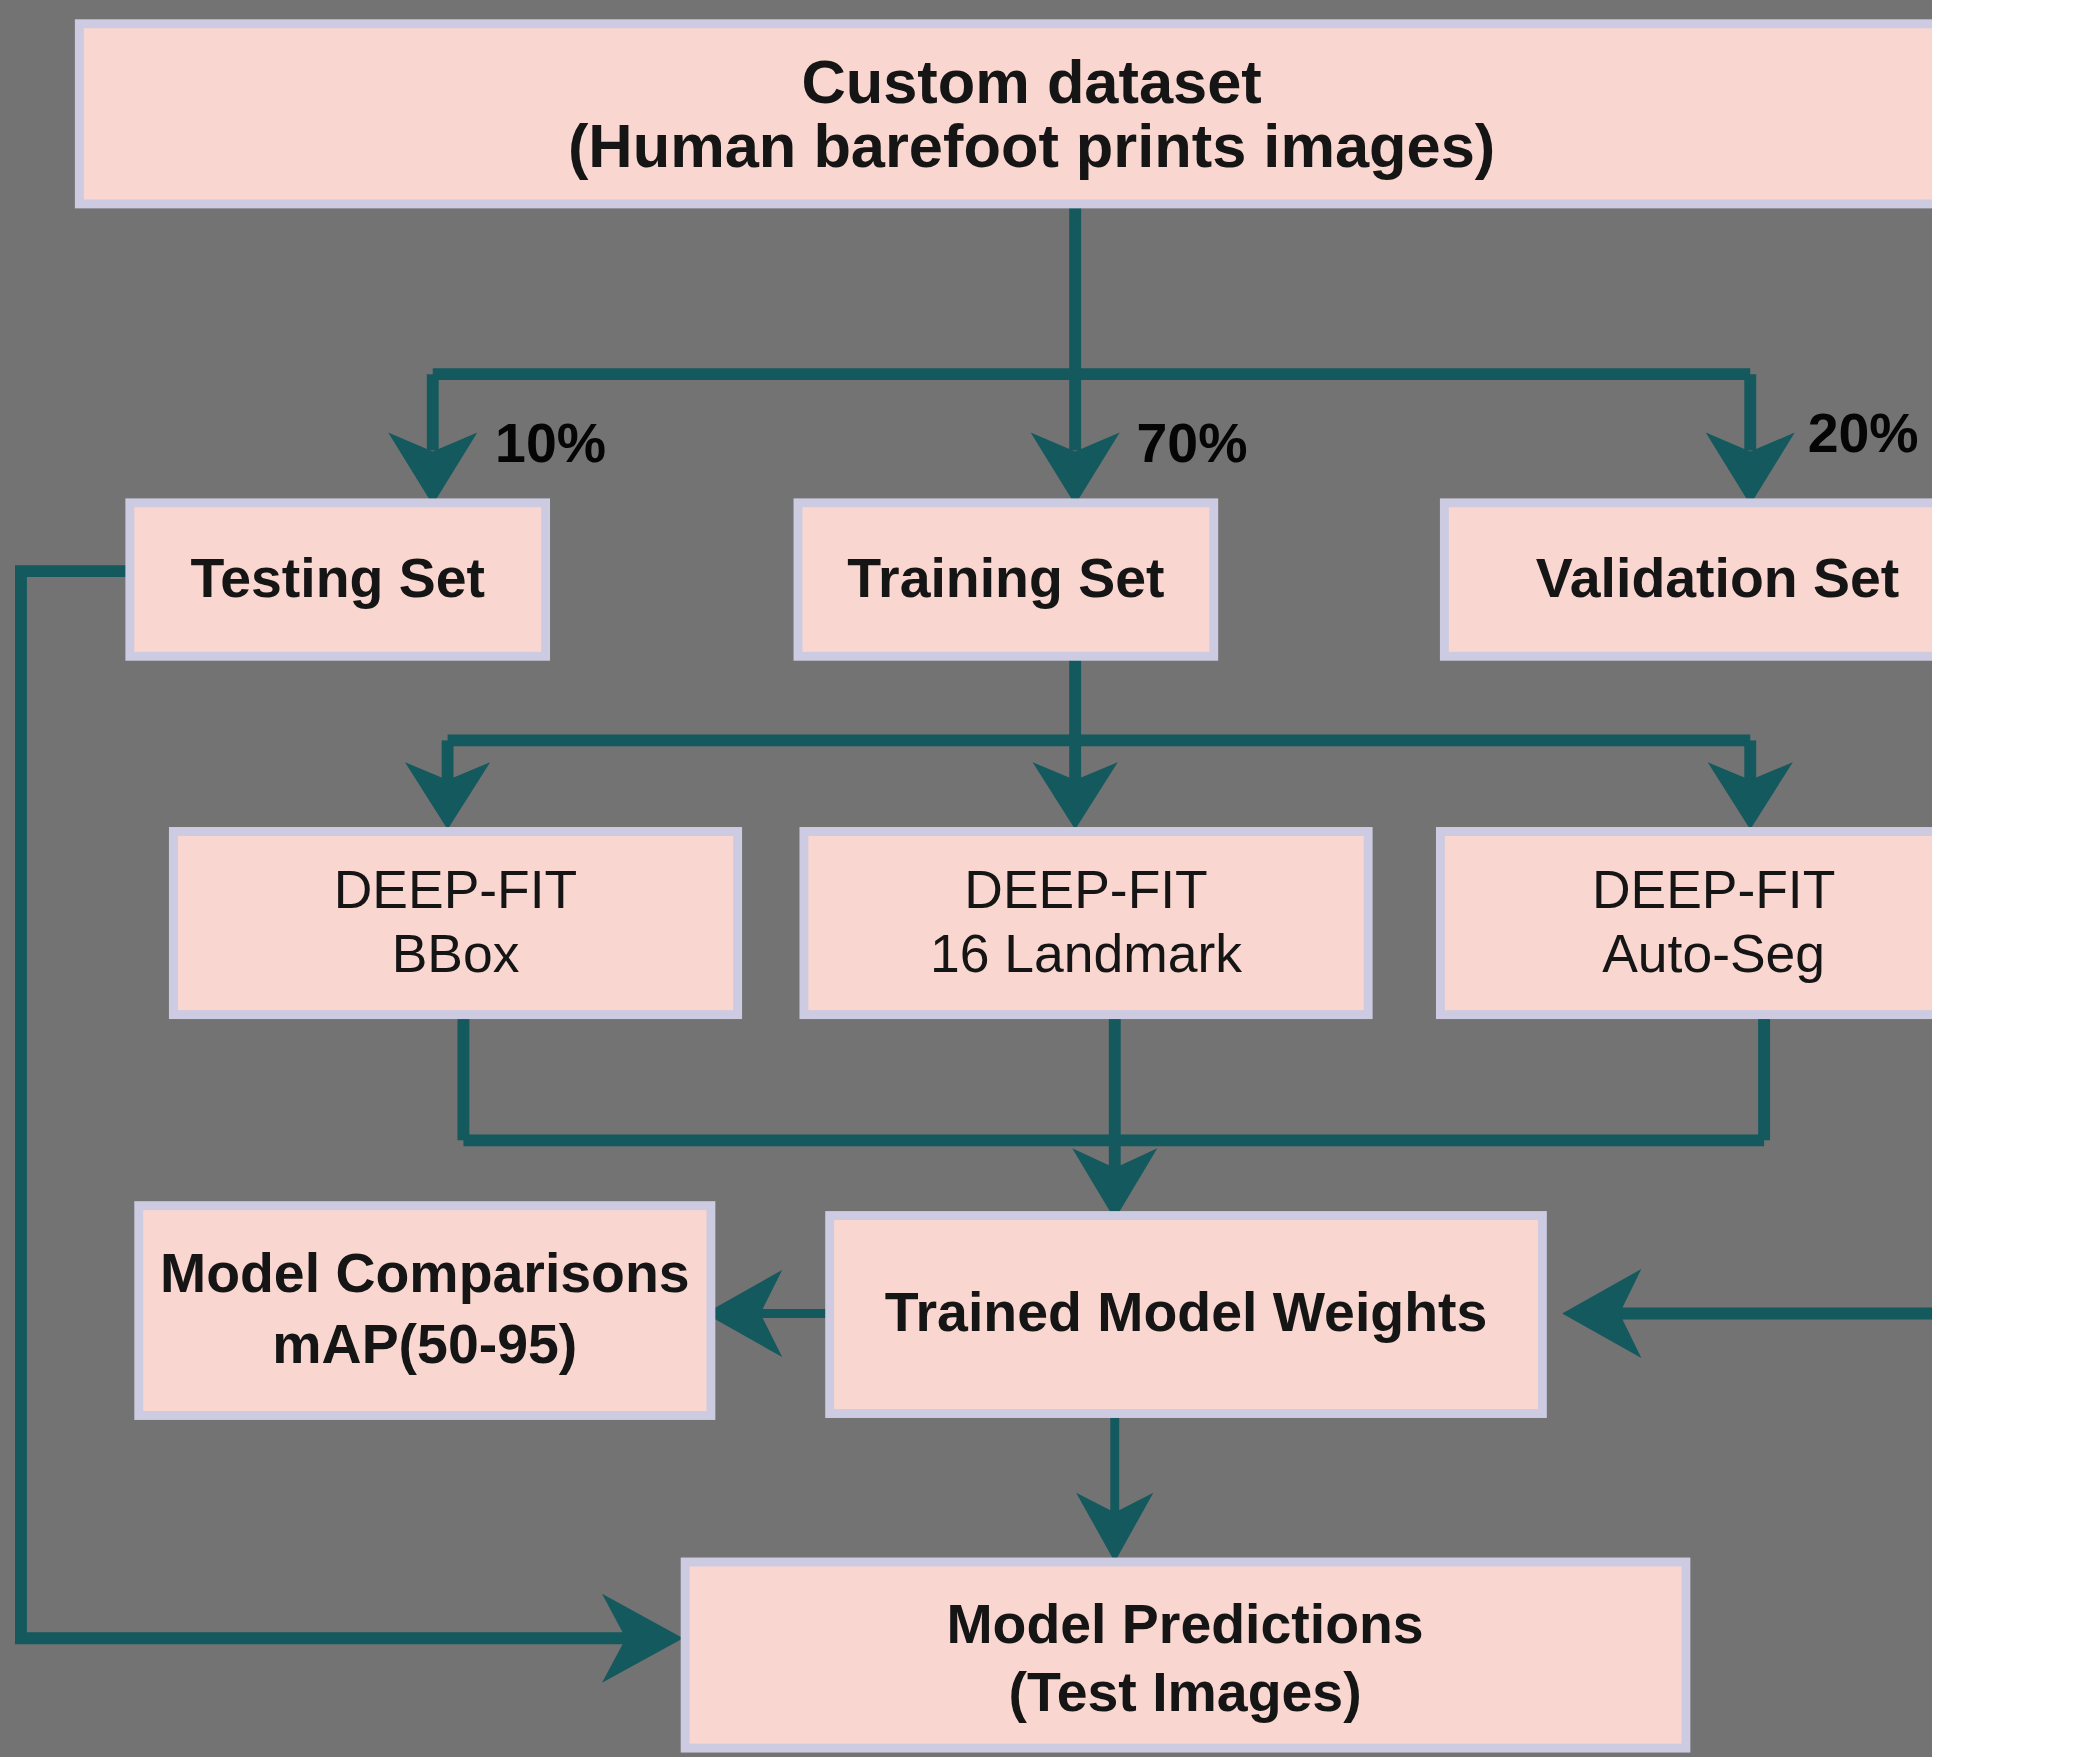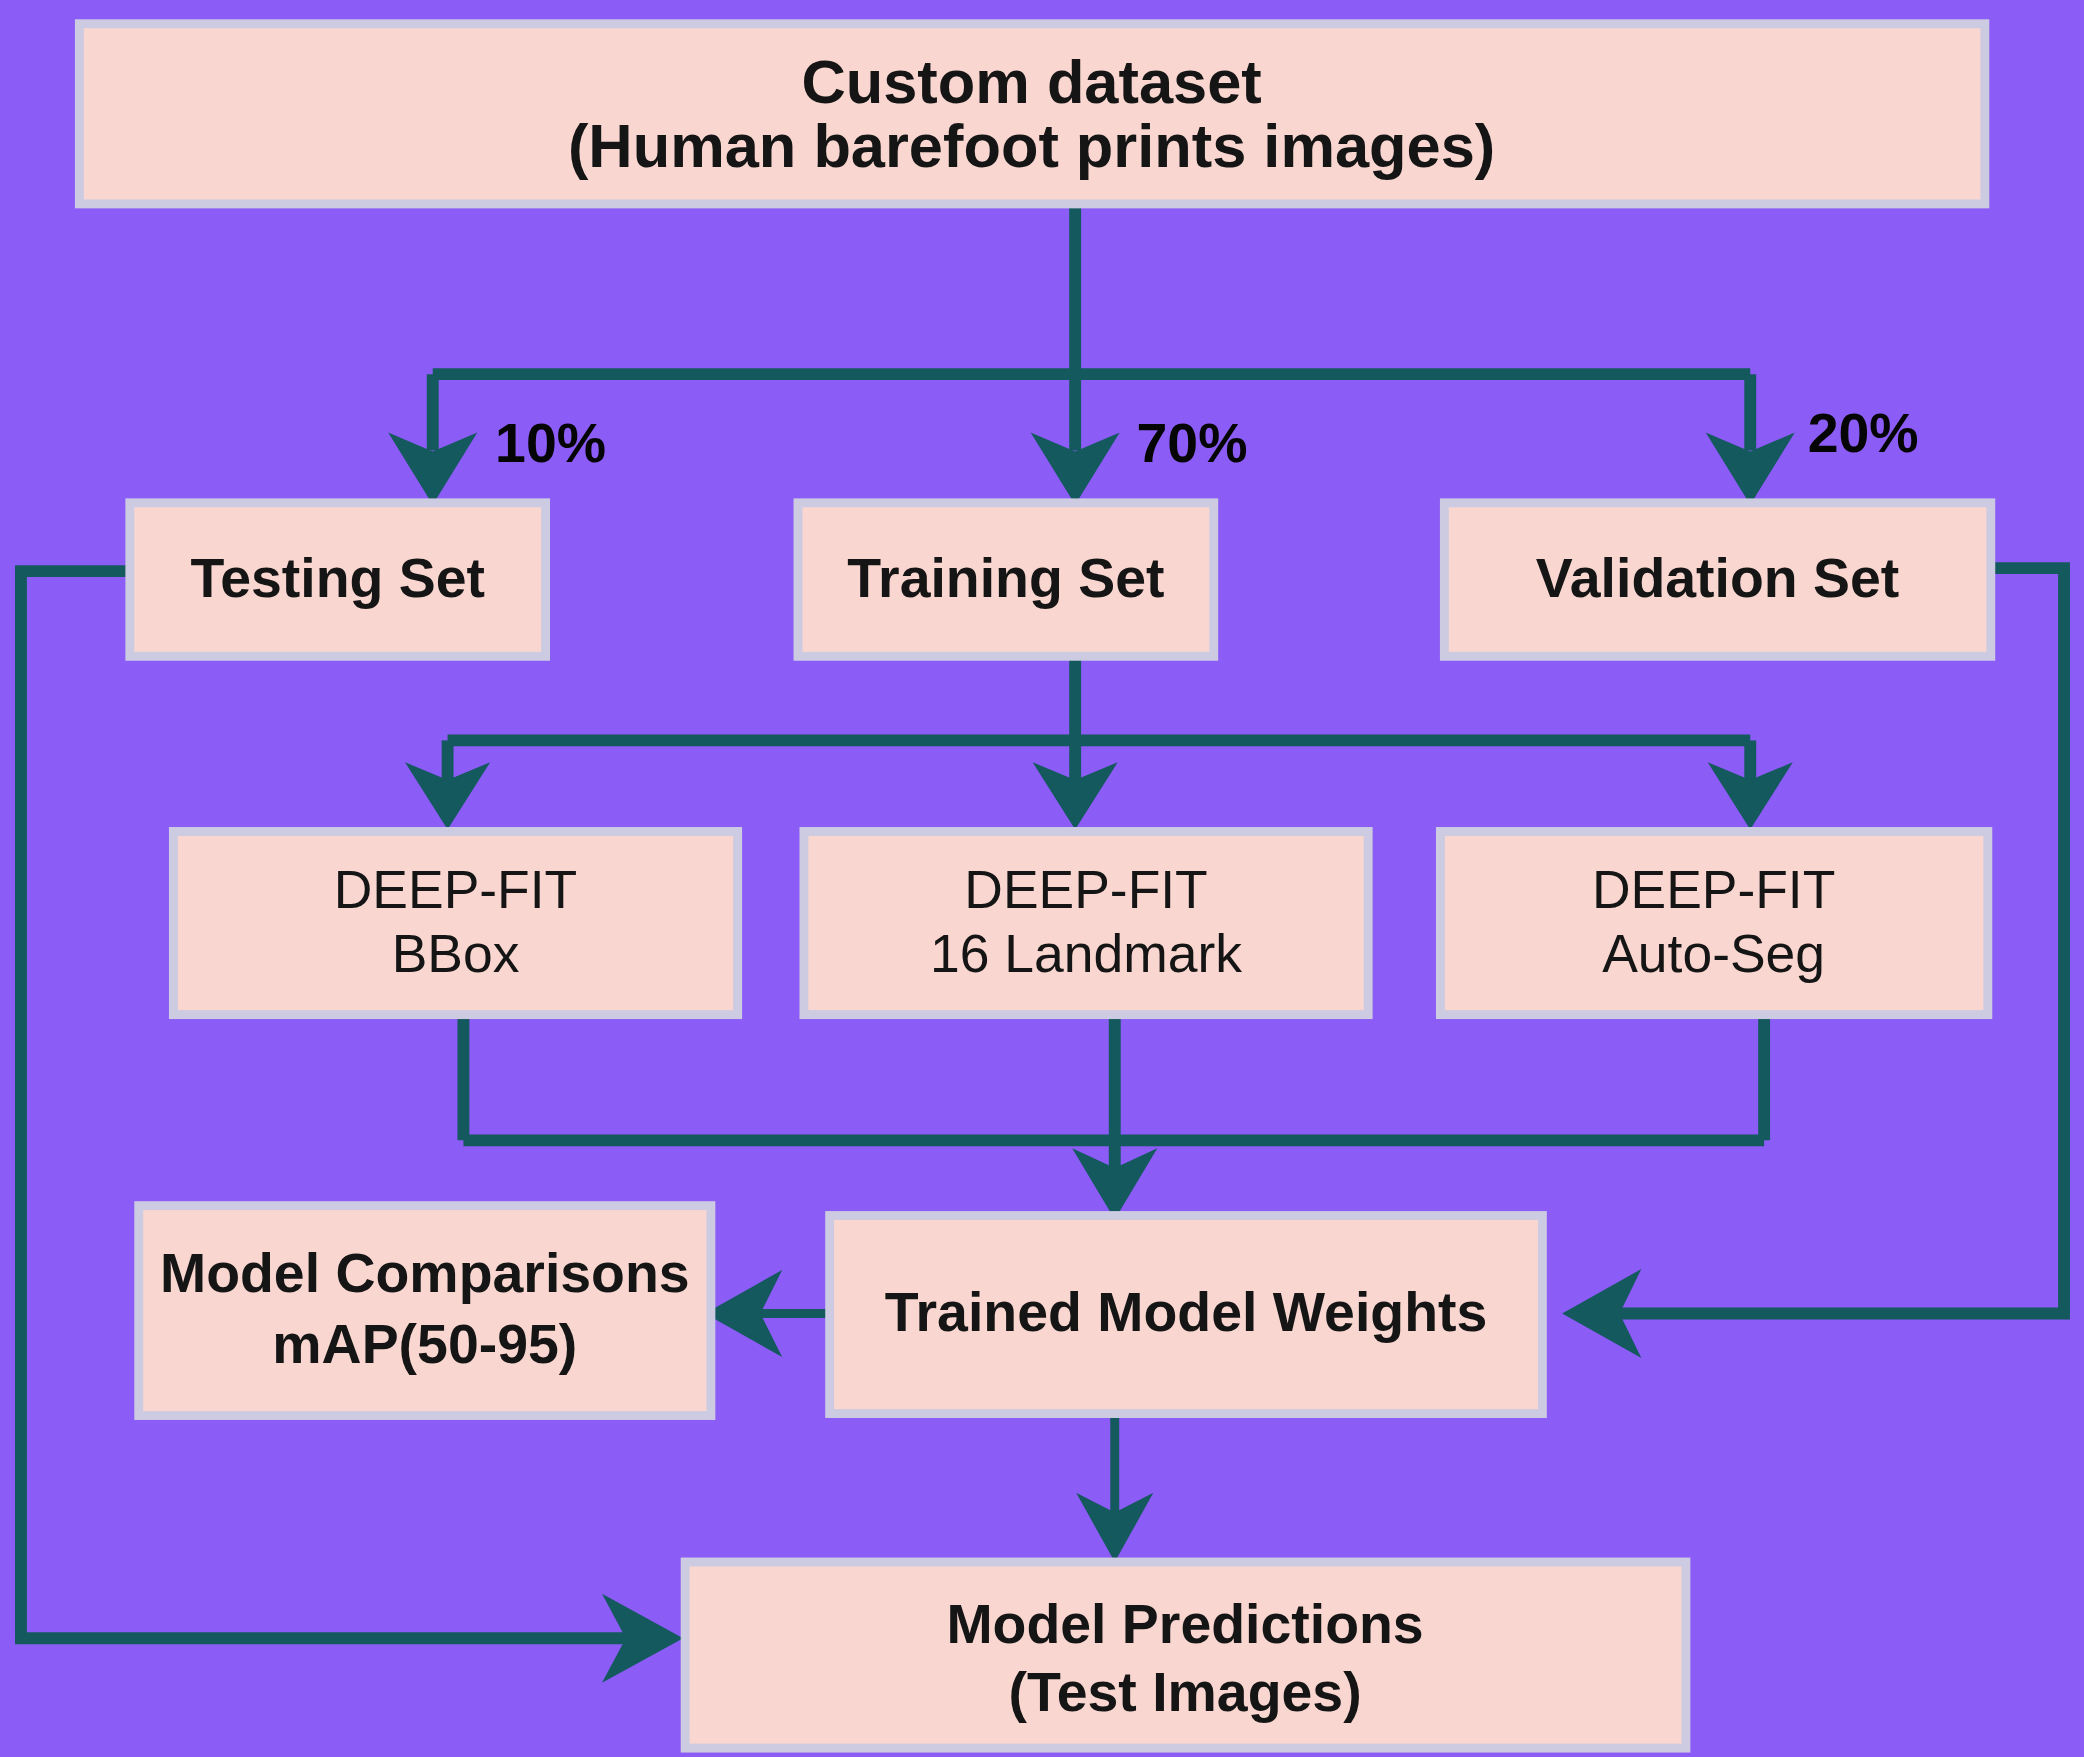--- a/index.html
+++ b/index.html
@@ -7,24 +7,24 @@
     padding: 0;
     background: #ffffff;
   }
   body {
     width: 2084px;
     height: 1757px;
     font-family: "Liberation Sans", sans-serif;
   }
   #stage {
     position: relative;
-    width: 2084px;
+    width: 1932px;
     height: 1757px;
     overflow: hidden;
-    background: #8b5cf6;
+    background: #737373;
   }
   svg.diagram {
     position: absolute;
     left: 0;
     top: 0;
     width: 2084px;
     height: 1757px;
     display: block;
   }
   .node-box {

